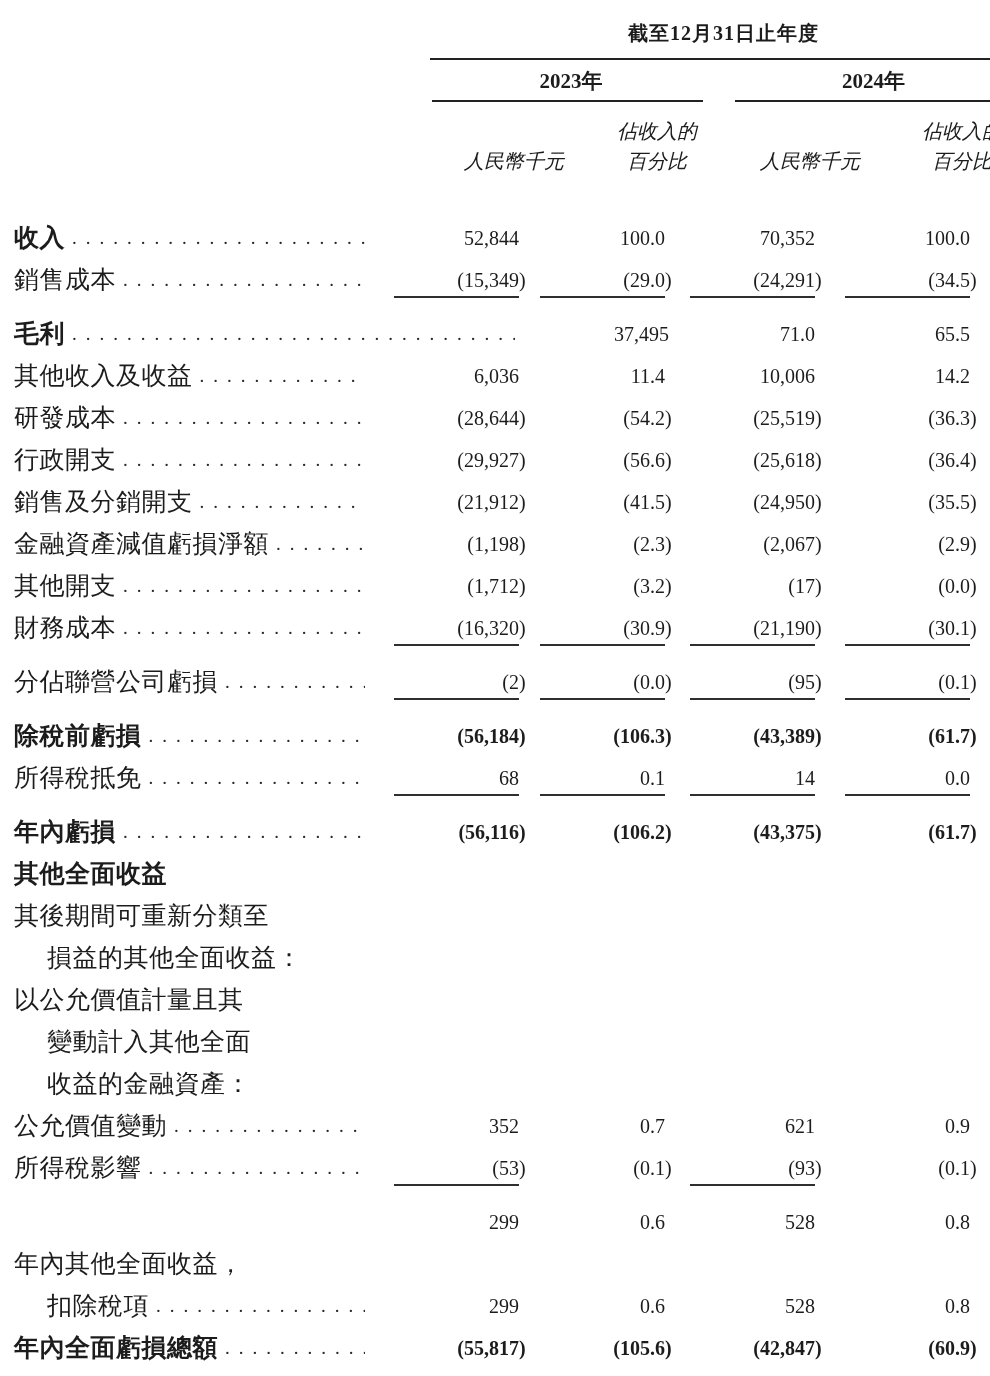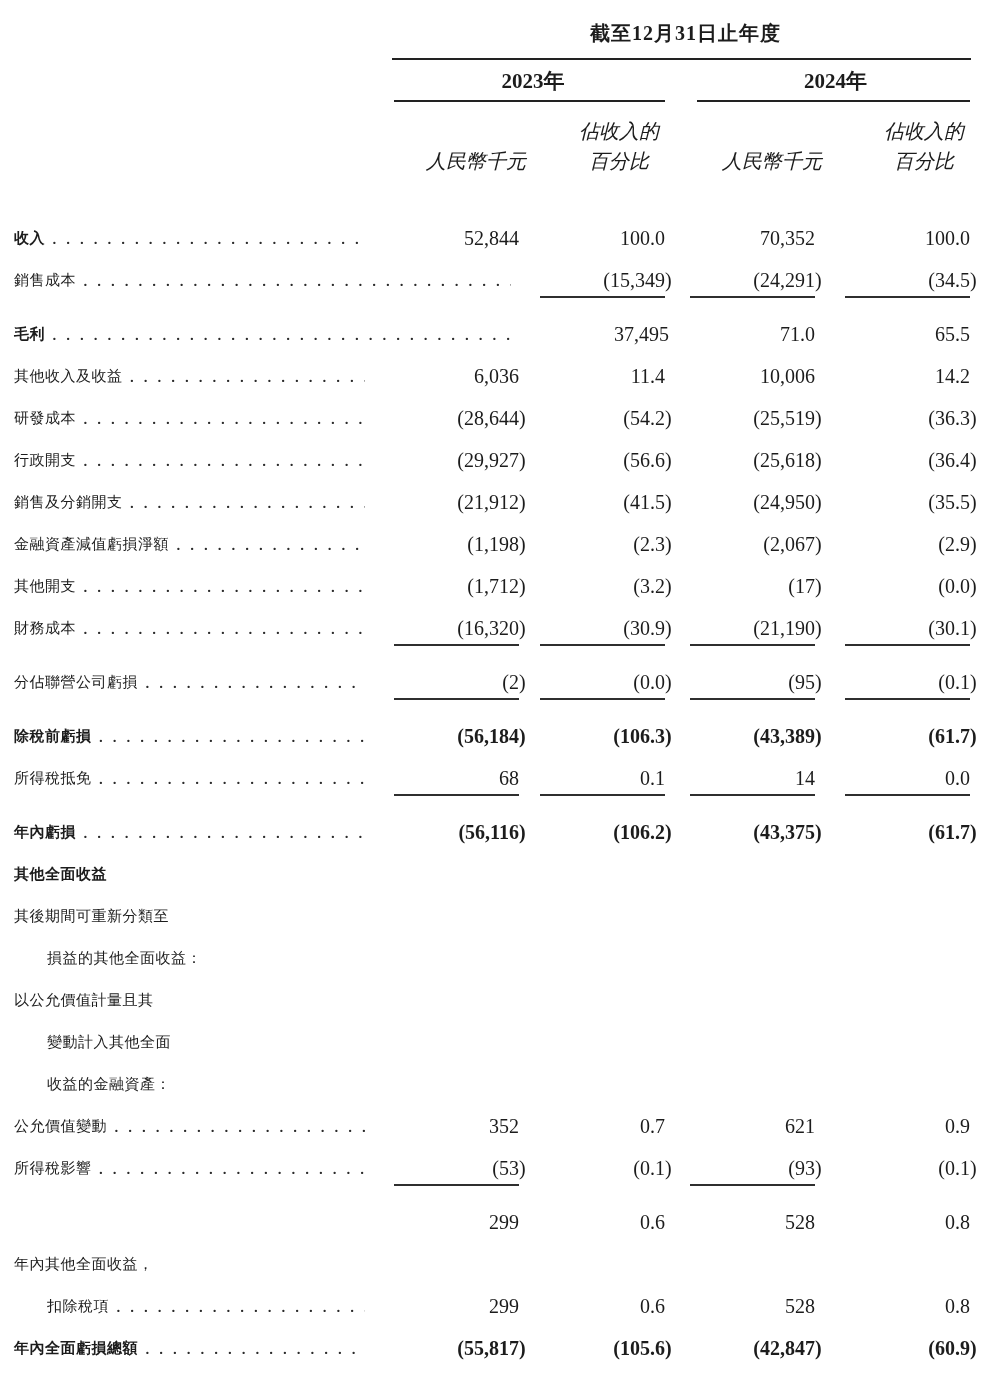--- a/index.html
+++ b/index.html
@@ -5,21 +5,21 @@
   html,body { margin:0; padding:0; background:#ffffff; }
   body {
     width:990px; height:1376px; overflow:hidden;
     font-family:"Liberation Serif","DejaVu Serif",serif;
     color:#1c1c1c;
     -webkit-font-smoothing:antialiased;
   }
   .page { box-sizing:border-box; width:990px; padding:14px 9px 0 14px; }
 
   
-  .hdr { display:flex; }
+  .hdr { display:flex;gap:38px; }
   .hdr-spacer { width:376px; flex:none; }
   .hdr-cols { width:591px; flex:none; }
   .period-title {
     text-align:center; font-weight:bold; font-size:20px;
     padding:6px 0 11px 0; letter-spacing:1px;
   }
   .topline { border-bottom:2px solid #222; margin-left:2px; margin-right:10px; }
   .ygroups { display:flex; margin-top:7px; }
   .yg1 { width:286px; flex:none; }
   .yg2 { width:305px; flex:none; }
@@ -31,21 +31,21 @@
   .subheads { display:flex; align-items:flex-end; margin-top:14px; }
   .subheads .sc { flex:none; text-align:right; font-style:italic; font-size:20px; line-height:1.5; }
   .sc1 { width:140px; } .sc2 { width:146px; } .sc3 { width:150px; } .sc4 { width:155px; }
   .unit { padding-right:4px; display:inline-block; }
   .pctblk { display:inline-block; text-align:center; padding-right:17px;margin-left:24px; }
 
   
   .tbl { margin-top:41px; }
   .row { display:flex; height:42px; line-height:42px; white-space:nowrap; }
   .row.uline { margin-bottom:12px; }
-  .lbl { flex:none; font-size:15px; letter-spacing:0.5px; }
+  .lbl { flex:none; font-size:25px; letter-spacing:0.5px; }
   .lbl.b { font-weight:bold; }
   .lbl.ind { padding-left:33px; }
   .dots {
     flex:1 1 auto; overflow:hidden; margin-left:7px; margin-right:25px;
     font-size:19px; letter-spacing:9px; color:#2a2a2a;
   }
   .sp { flex:1 1 auto; }
   .cell { flex:none; text-align:right; font-size:20px; position:relative; padding-right:11px; box-sizing:border-box; }
   .cell.b { font-weight:bold; }
   .c1 { width:140px; } .c2 { width:146px; } .c3 { width:150px; } .c4 { width:155px; }
@@ -98,20 +98,21 @@
         <span class="dots">............................................................</span>
         <span class="cell c1">52,844</span>
         <span class="cell c2">100.0</span>
         <span class="cell c3">70,352</span>
         <span class="cell c4">100.0</span>
       </div>
       <div class="row uline">
         <span class="lbl">銷售成本</span>
         <span class="dots">............................................................</span>
         <span class="cell c1 u"><span>(15,349</span><span class="pz">)</span></span>
+        <span class="cell c2 u"><span>(29.0</span><span class="pz">)</span></span>
         <span class="cell c3 u"><span>(24,291</span><span class="pz">)</span></span>
         <span class="cell c4 u"><span>(34.5</span><span class="pz">)</span></span>
       </div>
       <div class="row">
         <span class="lbl b">毛利</span>
         <span class="dots">............................................................</span>
         <span class="cell c1">37,495</span>
         <span class="cell c2">71.0</span>
         <span class="cell c4">65.5</span>
       </div>

